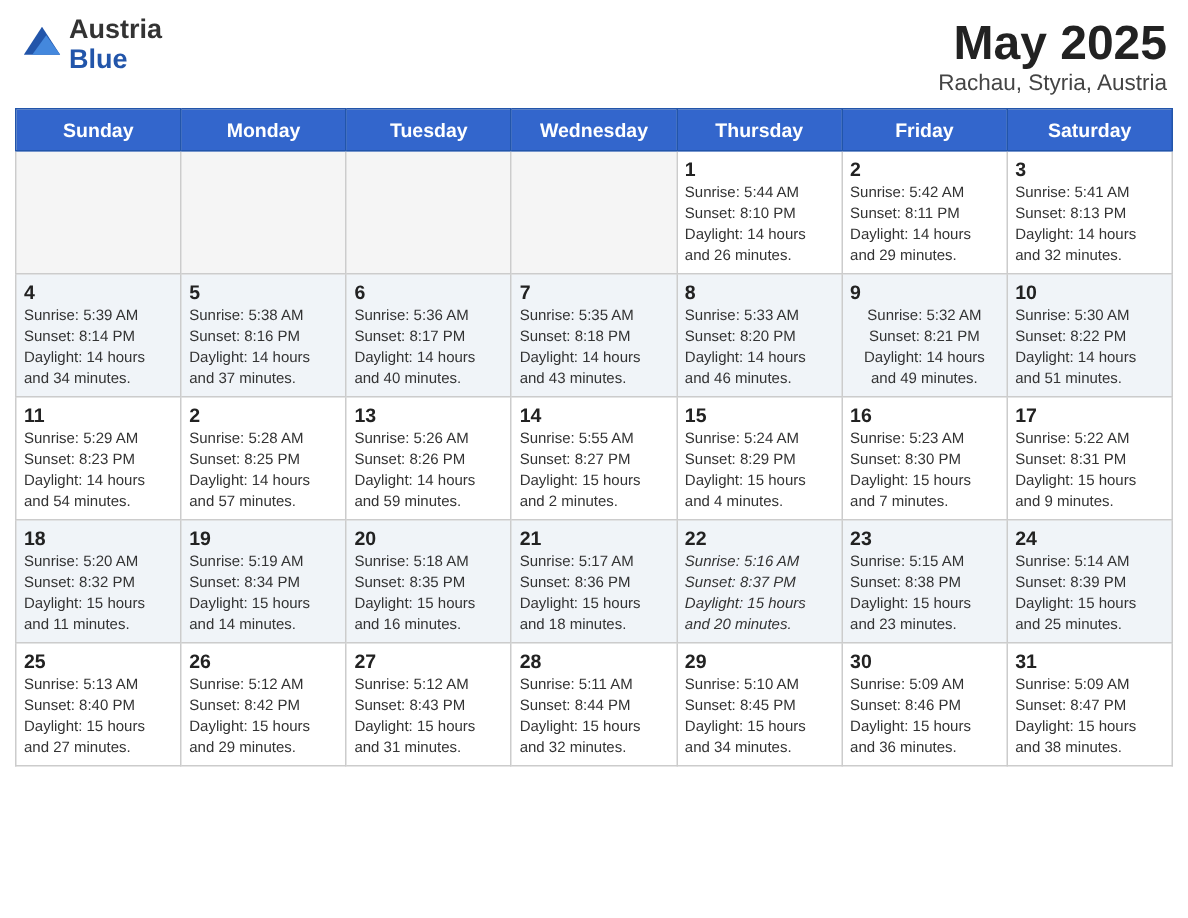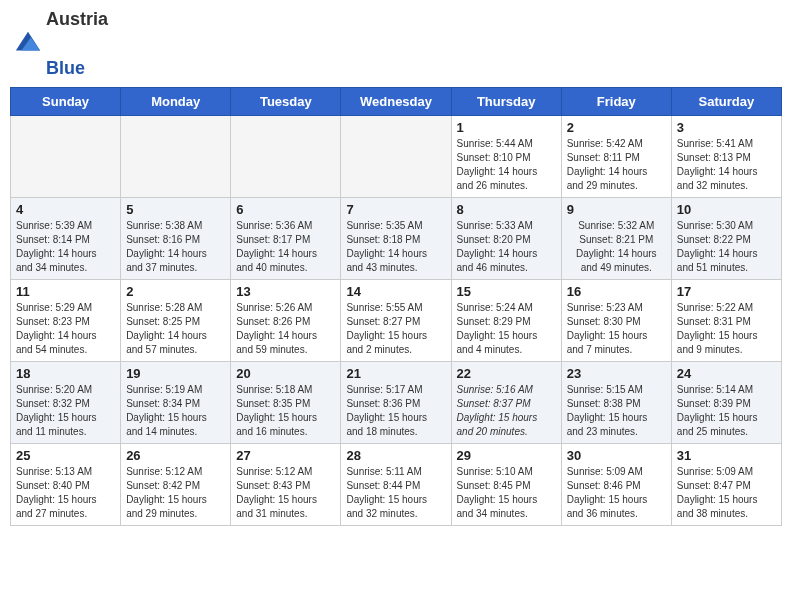--- a/index.html
+++ b/index.html
@@ -89,22 +89,26 @@
 <body>
 
 <div class="header">
   <div class="logo">
     <svg class="logo-icon" viewBox="0 0 30 30">
       <polygon points="15,2 28,22 2,22" fill="#2255aa"></polygon>
       <polygon points="18,8 28,22 8,22" fill="#4488dd"></polygon>
     </svg>
     <div class="logo-text">
       <span style="font-size:18px;font-weight:bold;color:#333;">Austria</span>
-      <span style="font-size:18px;font-weight:bold;color:#2255aa;margin-top:29px;">Blue</span>
+      <span style="font-size:18px;font-weight:bold;color:#2255aa;">Blue</span>
     </div>
+  </div>
+  <div class="title-block">
+    <div class="month-year">May 2025</div>
+    <div class="location">Rachau, Styria, Austria</div>
   </div>
 </div>
 
 <table class="calendar">
   <thead>
     <tr>
     <th>Sunday</th>
         <th>Monday</th>
         <th>Tuesday</th>
         <th>Wednesday</th>

